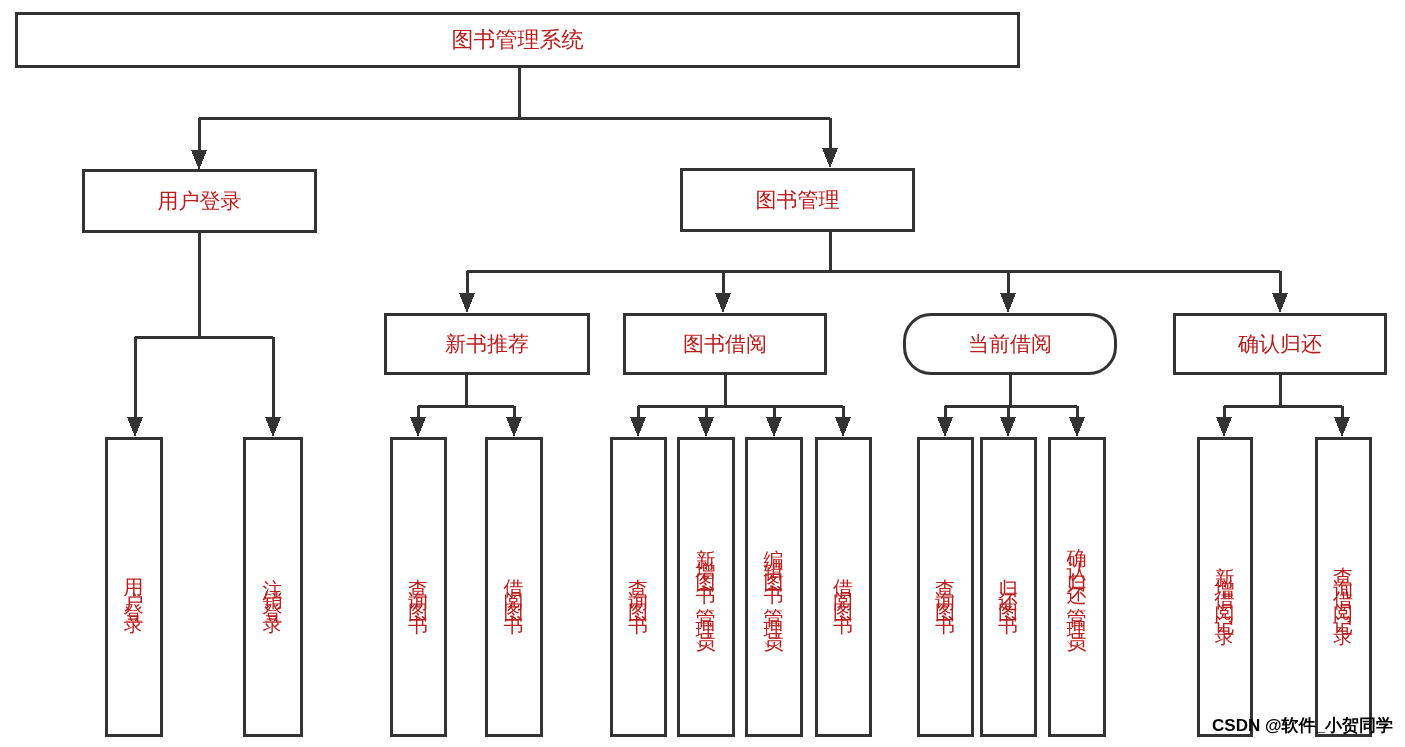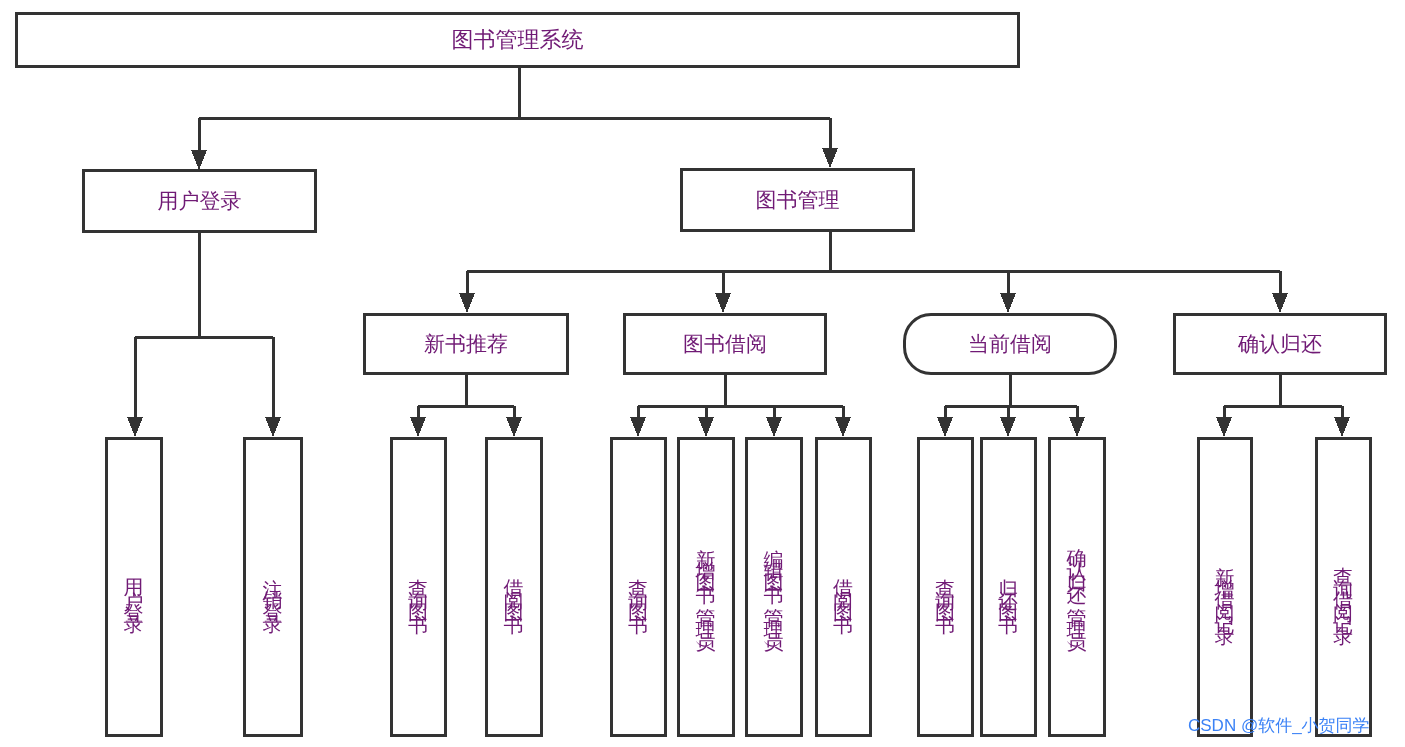--- a/index.html
+++ b/index.html
@@ -20,45 +20,46 @@
     left: 0;
     top: 0;
     width: 1405px;
     height: 747px;
   }
   .box {
     position: absolute;
     box-sizing: border-box;
     border: 3px solid #333333;
     background: #ffffff;
-    color: #701a75;
+    color: #b91c1c;
     display: flex;
     align-items: center;
     justify-content: center;
     text-align: center;
   }
   .lv1 { font-size: 22px; }
   .lv2, .lv3 { font-size: 21px; }
   .leaf {
     font-size: 20px;
     writing-mode: vertical-rl;
     text-orientation: mixed;
     letter-spacing: 12px;
     line-height: 1;
   }
   .watermark {
     position: absolute;
     left: 1188px;
     top: 714px;
     width: 205px;
     font-size: 17px;
-    color: #3b82f6;
-    text-align: left;
+    color: #000000;
+    text-align: right;
     white-space: nowrap;
     z-index: 5;
+    font-weight: bold;
   }
 </style>
 </head>
 <body>
 
 <div id="stage">
 
   <svg id="connectors" viewBox="0 0 1405 747" xmlns="http://www.w3.org/2000/svg" shape-rendering="crispEdges">
     <path fill="none" stroke="#333333" stroke-width="3" d="
       M519 68 V118 M199 118 H830 M199 118 V151 M830 118 V149
@@ -89,21 +90,21 @@
       <polygon points="1216,417 1232,417 1224,437"></polygon>
       <polygon points="1334,417 1350,417 1342,437"></polygon>
     </g>
   </svg>
 
   <div class="box lv1" style="left:15px; top:12px; width:1005px; height:56px;">图书管理系统</div>
 
   <div class="box lv2" style="left:82px; top:169px; width:235px; height:64px;">用户登录</div>
   <div class="box lv2" style="left:680px; top:168px; width:235px; height:64px;">图书管理</div>
 
-  <div class="box lv3" style="left:363px; top:313px; width:206px; height:62px;">新书推荐</div>
+  <div class="box lv3" style="left:384px; top:313px; width:206px; height:62px;">新书推荐</div>
   <div class="box lv3" style="left:623px; top:313px; width:204px; height:62px;">图书借阅</div>
   <div class="box lv3" style="left:903px; top:313px; width:214px; height:62px;border-radius:28px;">当前借阅</div>
   <div class="box lv3" style="left:1173px; top:313px; width:214px; height:62px;">确认归还</div>
 
   <div class="box leaf" style="left:105px; top:437px; width:58px; height:300px;">用户登录</div>
   <div class="box leaf" style="left:243px; top:437px; width:60px; height:300px;">注销登录</div>
 
   <div class="box leaf" style="left:390px; top:437px; width:57px; height:300px;">查询图书</div>
   <div class="box leaf" style="left:485px; top:437px; width:58px; height:300px;">借阅图书</div>
 

